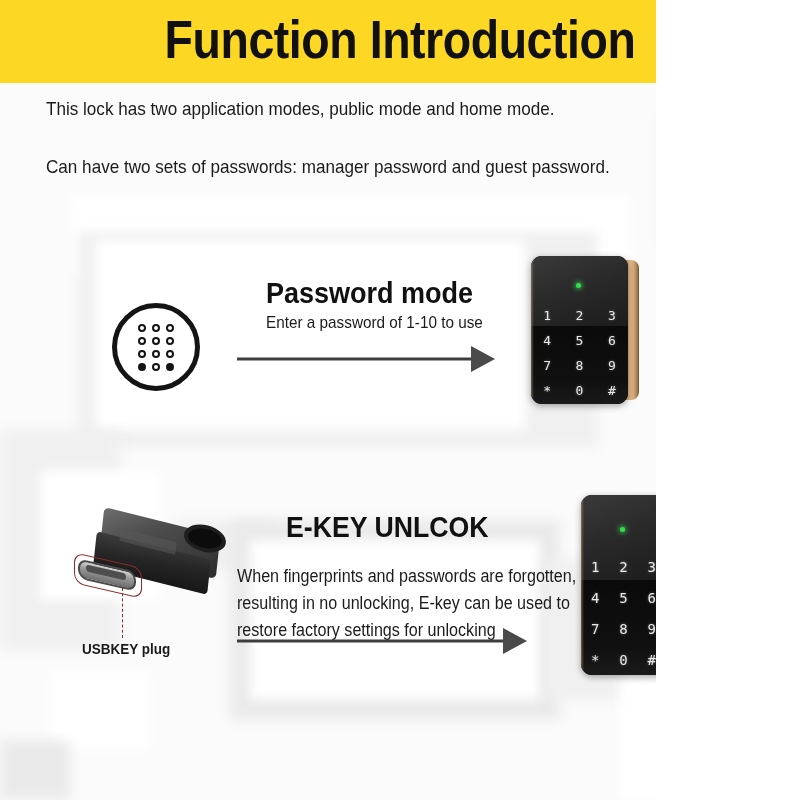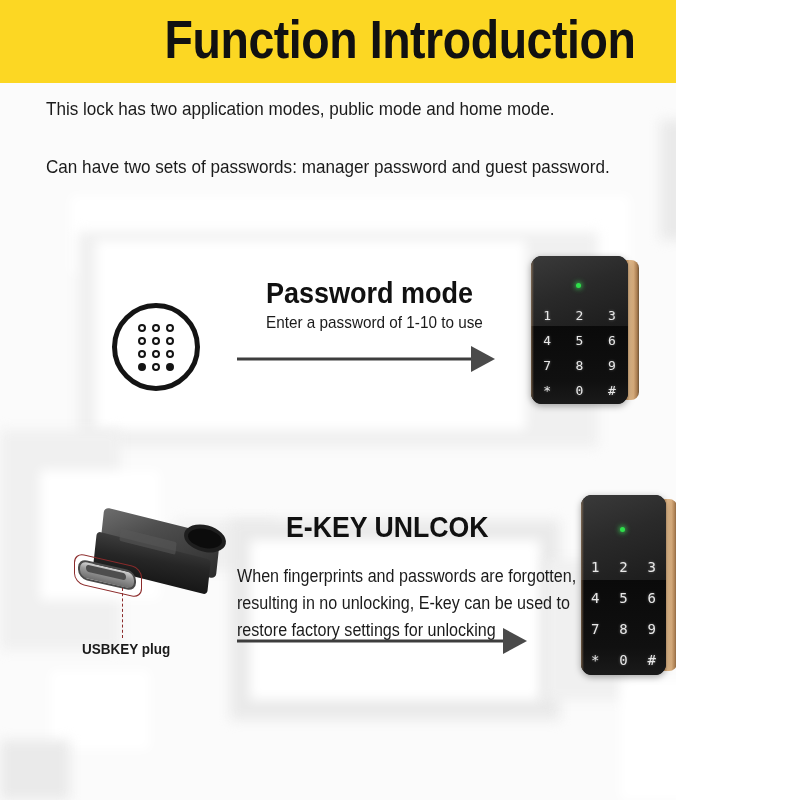--- a/index.html
+++ b/index.html
@@ -11,21 +11,20 @@
   body {
     font-family: "Liberation Sans", sans-serif;
   }
 
   #page {
     position: relative;
     width: 656px;
     height: 800px;
     overflow: hidden;
     background: #fbfbfb;
-    padding-left: 20px;
   }
 
   
   .bg-layer {
     position: absolute;
     inset: 0;
     pointer-events: none;
     overflow: hidden;
   }
   .bg-block {

